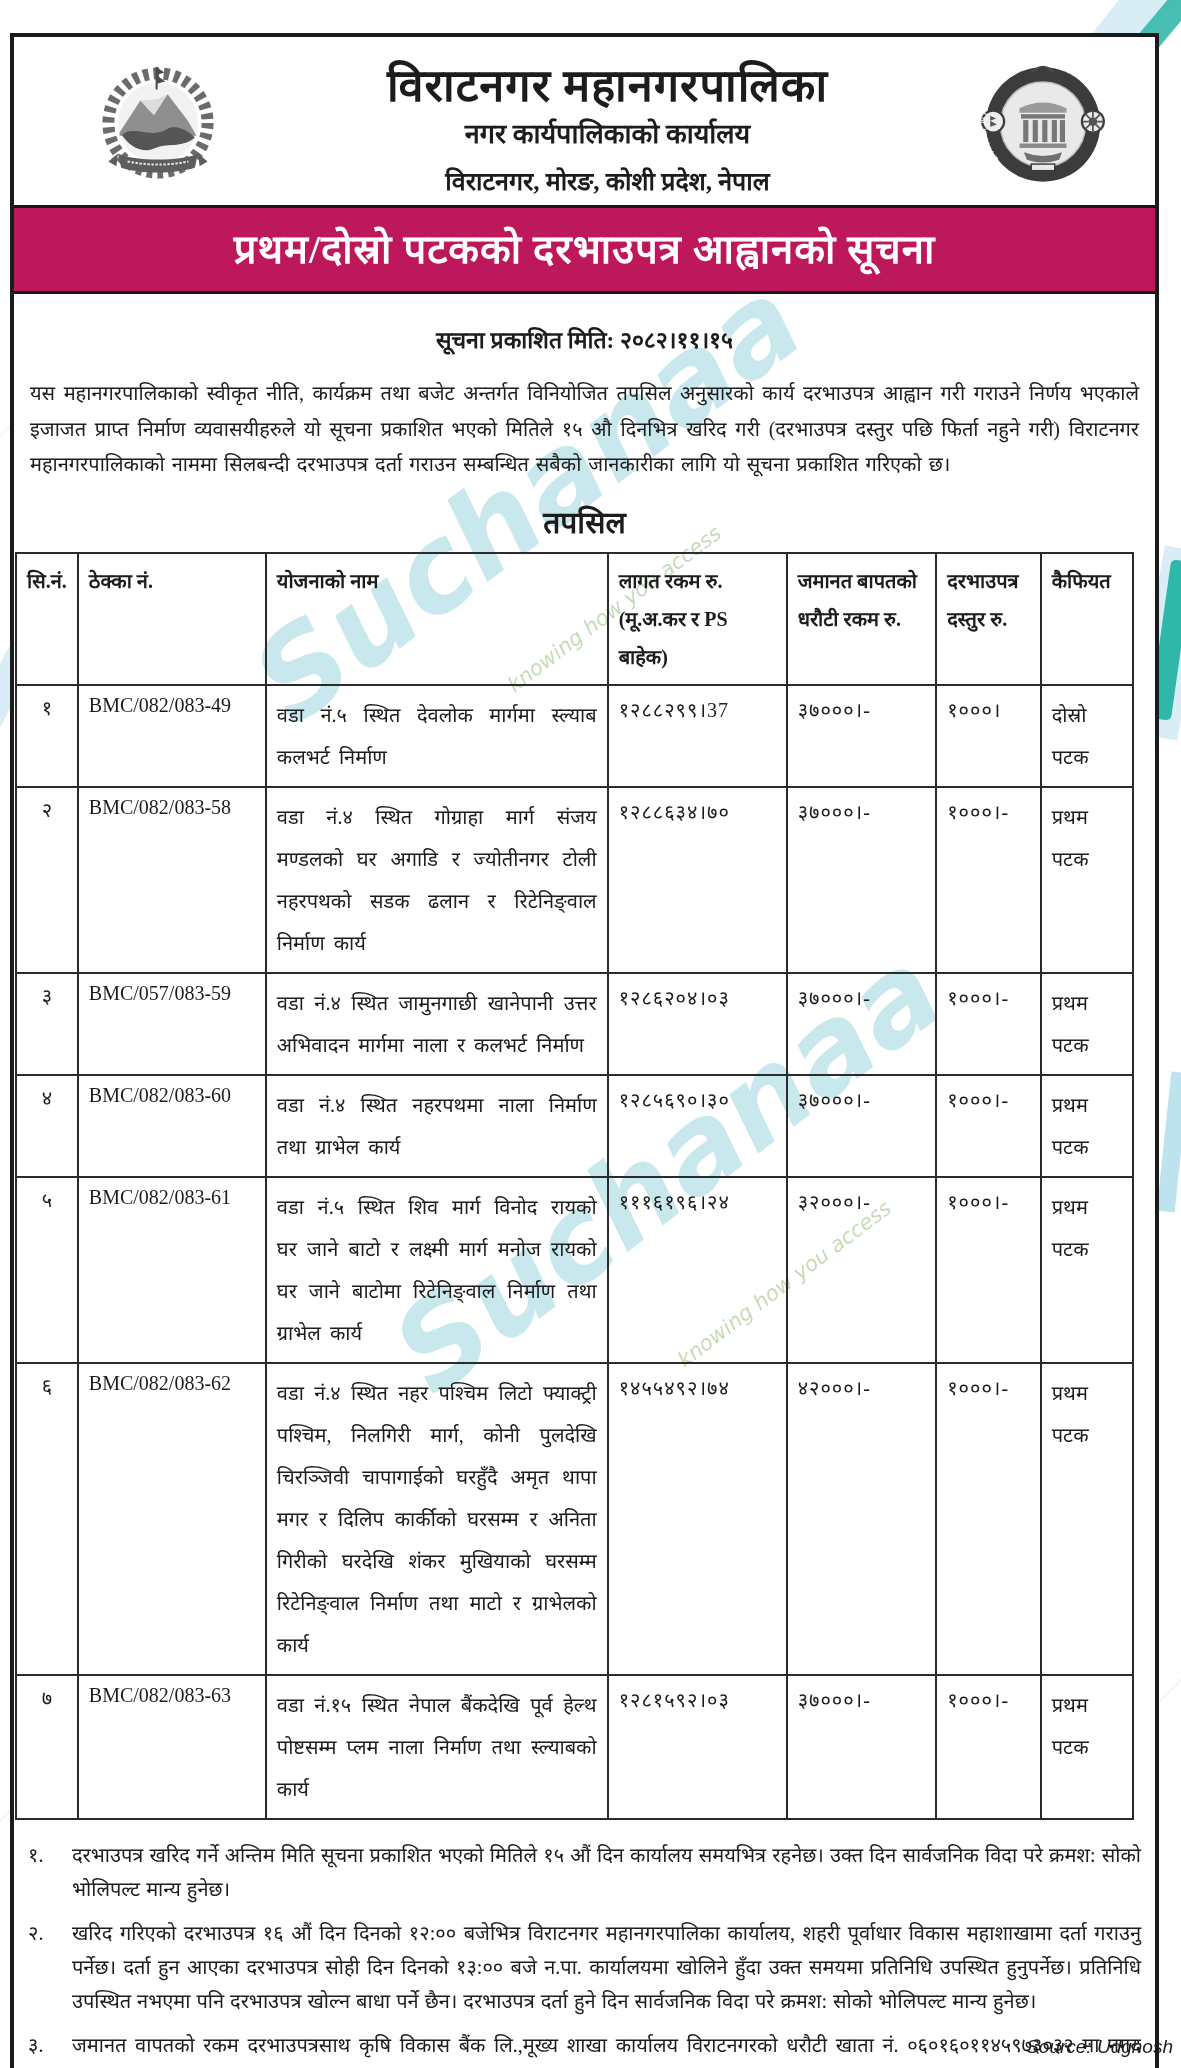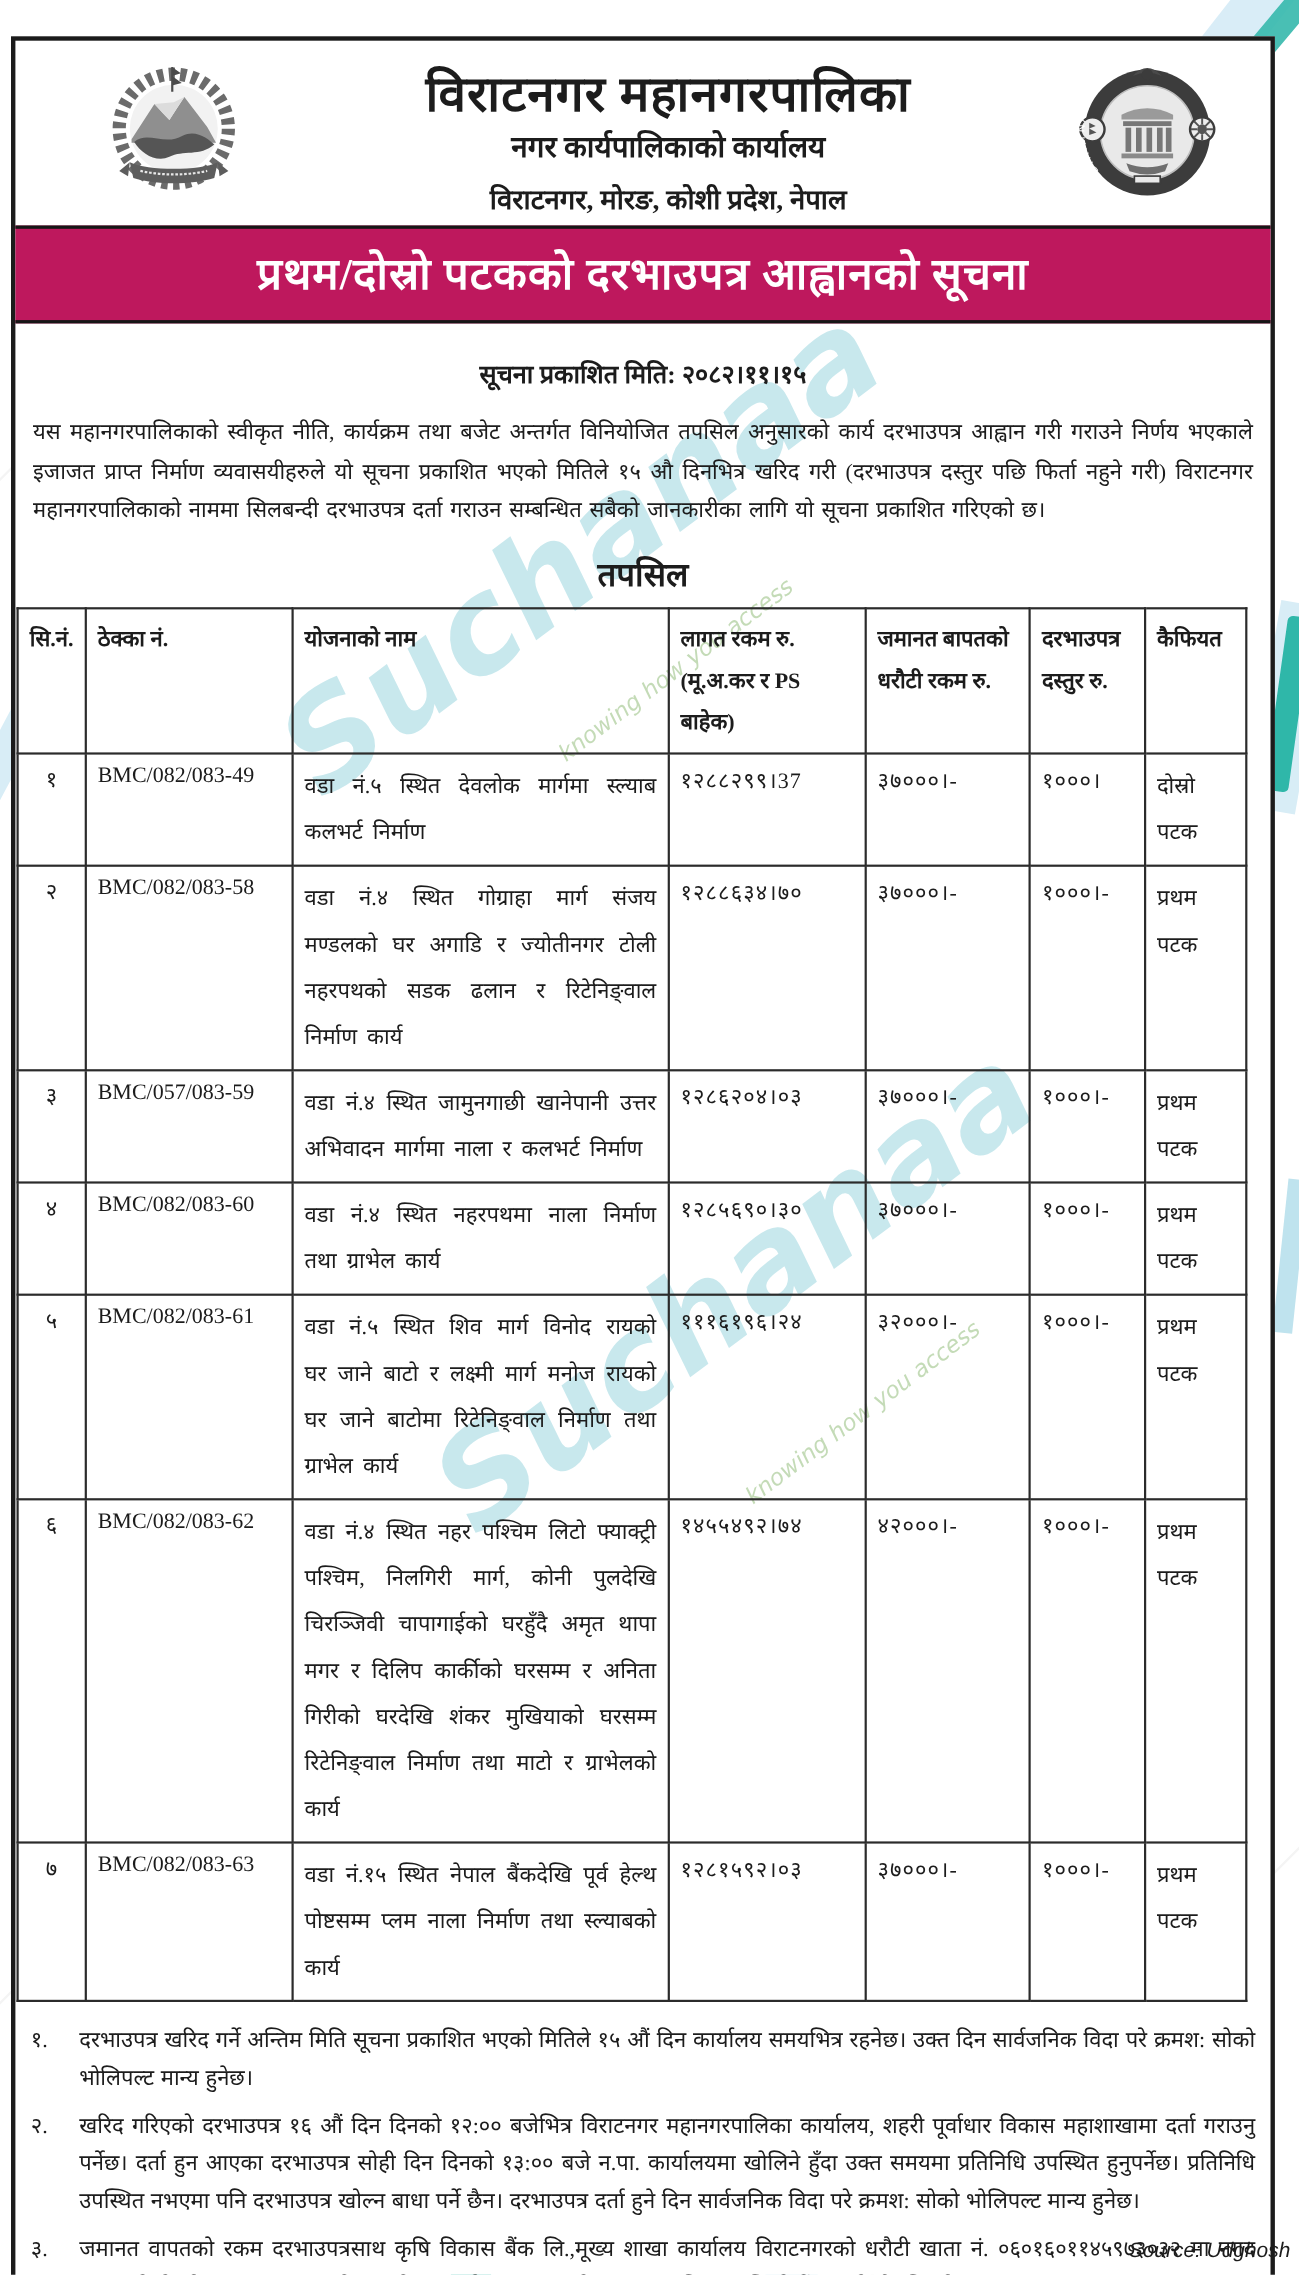--- a/index.html
+++ b/index.html
@@ -33,21 +33,21 @@
   
   .wm{position:absolute;z-index:1;pointer-events:none;white-space:nowrap;
       font-family:"DejaVu Sans","Liberation Sans",sans-serif;font-style:italic;font-weight:bold;}
   .wm-big{font-size:118px;color:rgba(44,168,184,0.26);transform:rotate(-37deg);}
   .wm-small{font-size:21px;color:rgba(125,175,95,0.45);transform:rotate(-37deg);font-weight:normal;}
   .wm1{left:190px;top:395px;}
   .wm1t{left:470px;top:560px;}
   .wm2{left:330px;top:1065px;}
   .wm2t{left:640px;top:1235px;}
   
-  .doc-header{display:flex;align-items:flex-start;padding:16px 46px 8px 64px;border-radius:24px;}
+  .doc-header{display:flex;align-items:center;padding:16px 46px 8px 64px;border-radius:24px;}
   .emblem-left{width:160px;flex:0 0 auto;}
   .emblem-right{width:132px;flex:0 0 auto;}
   .head-text{flex:1;text-align:center;padding:0 10px;}
   .org{font-size:45px;font-weight:bold;letter-spacing:1px;}
   .office{font-size:27px;font-weight:bold;}
   .addr{font-size:25px;font-weight:bold;margin-top:12px;}
   
   .title-bar{
     background:#be185d;color:#ffffff;text-align:center;
     font-size:40px;font-weight:bold;letter-spacing:1px;

